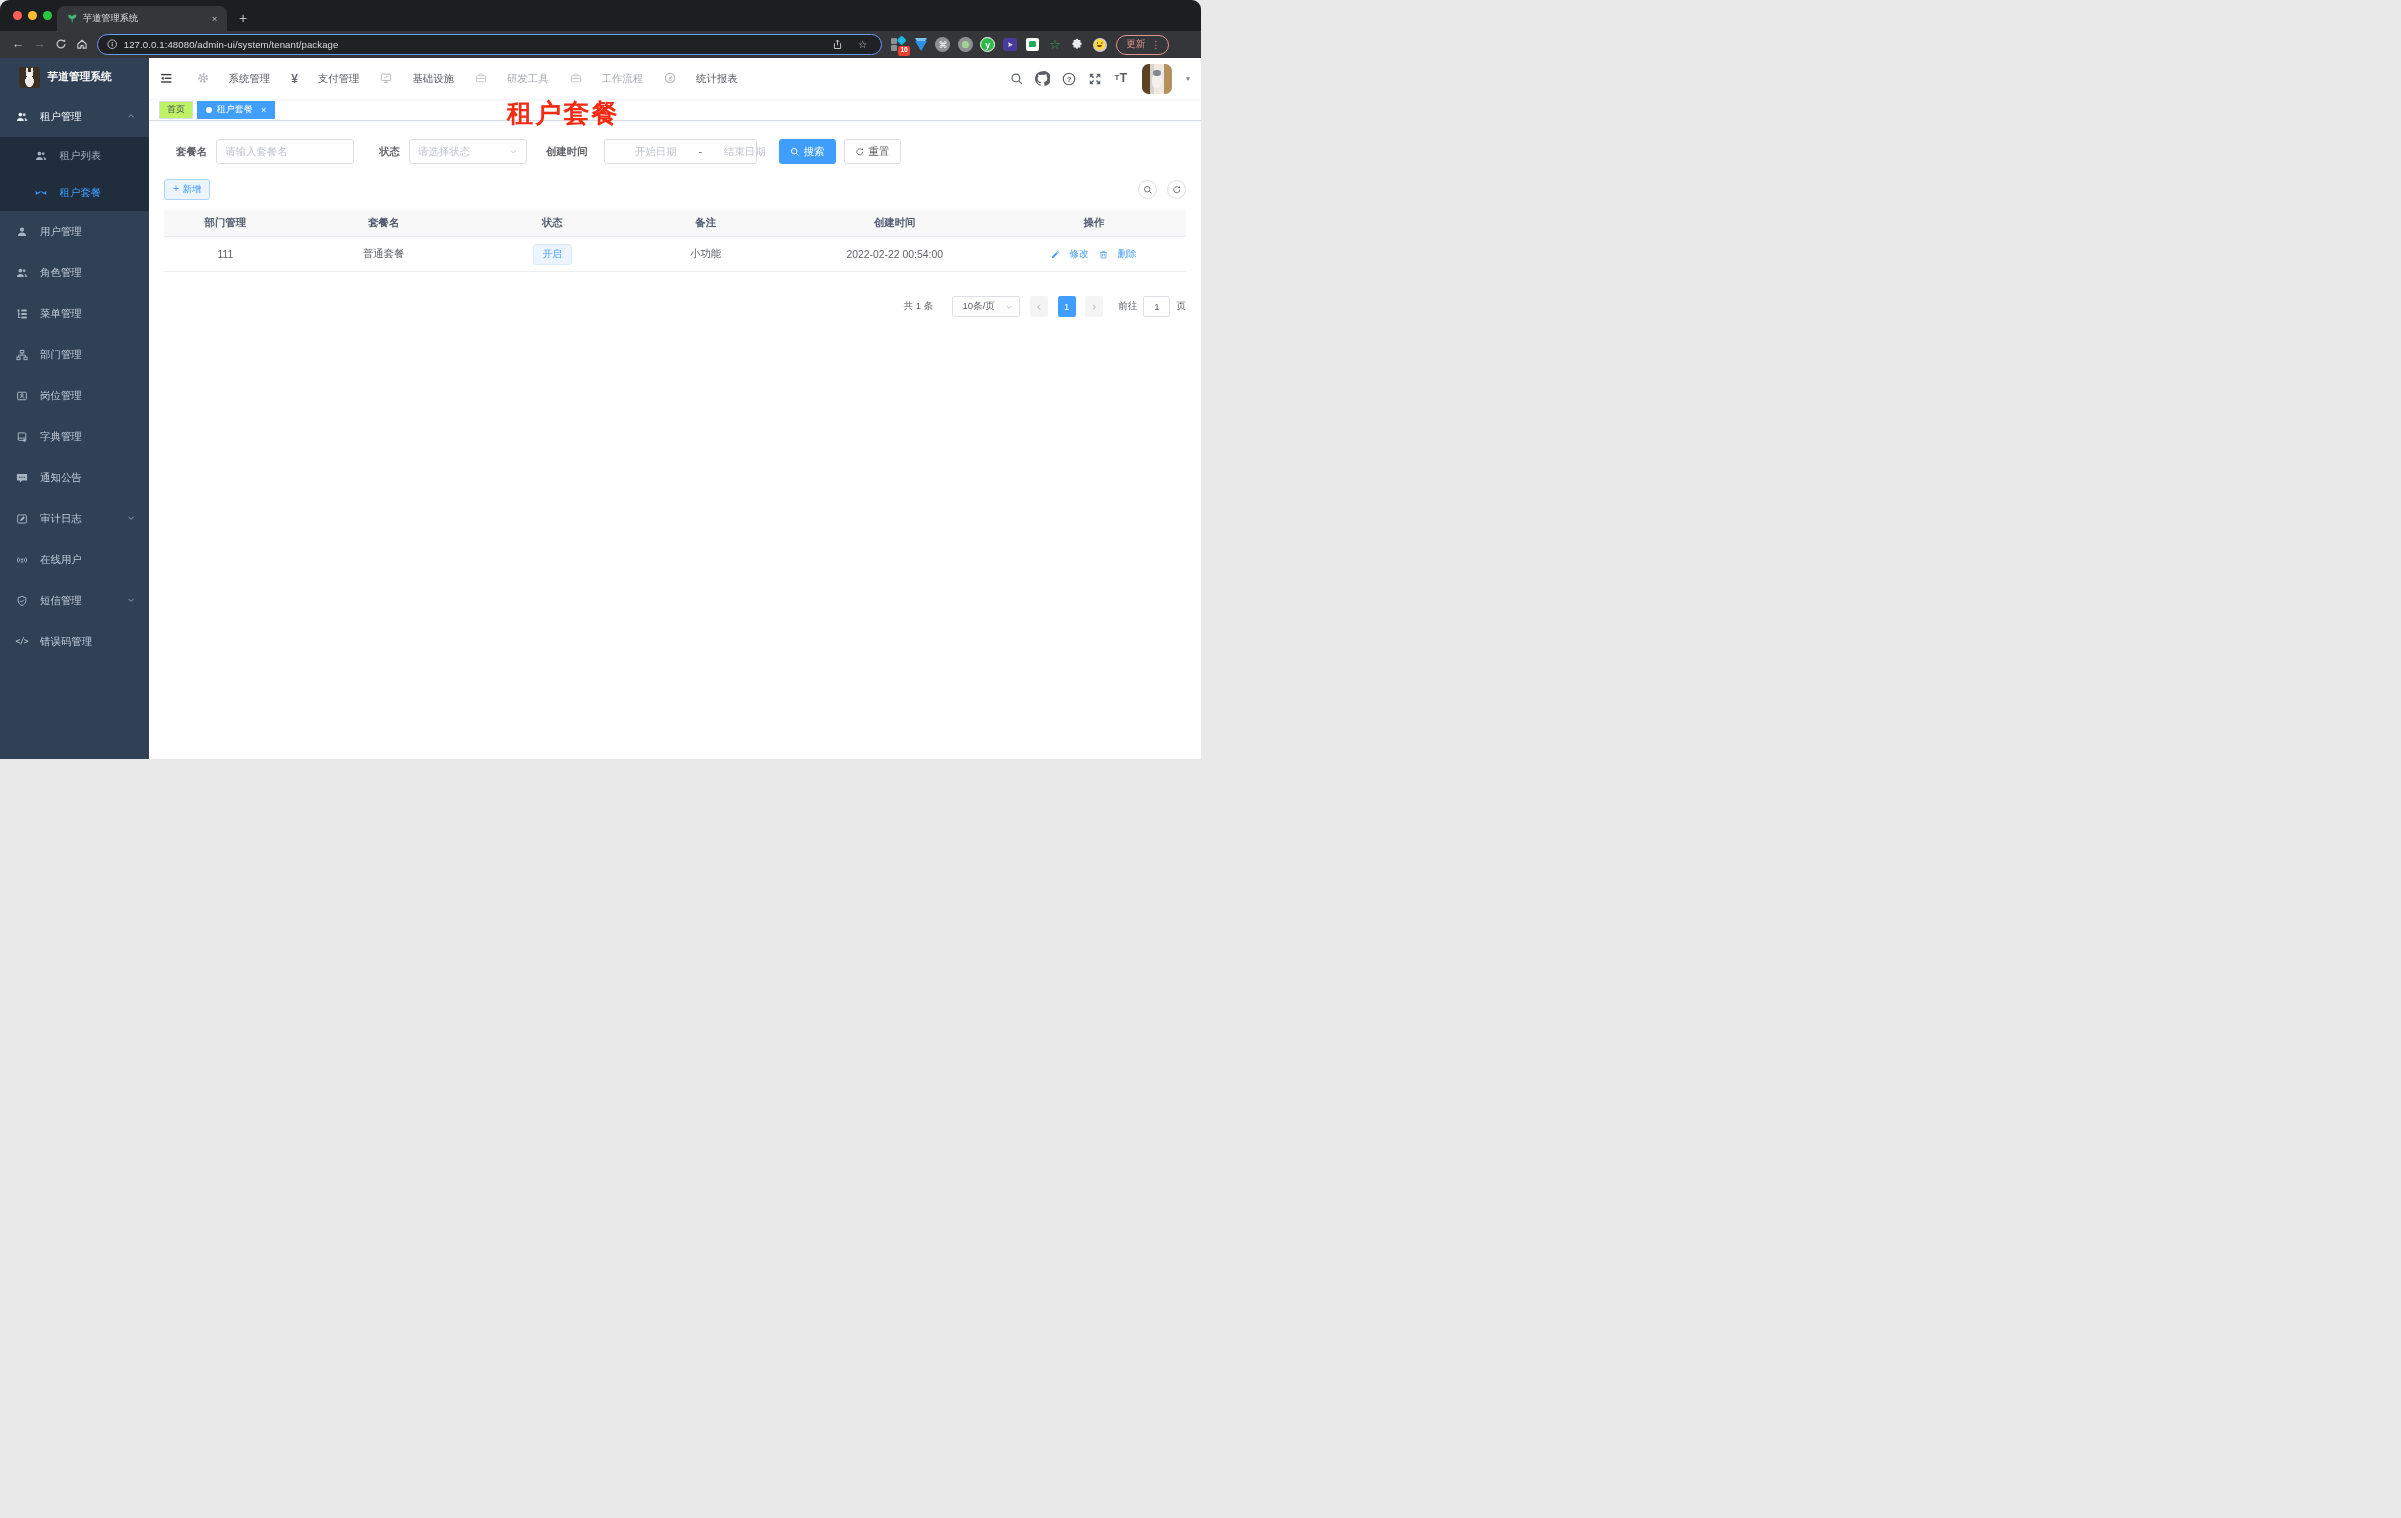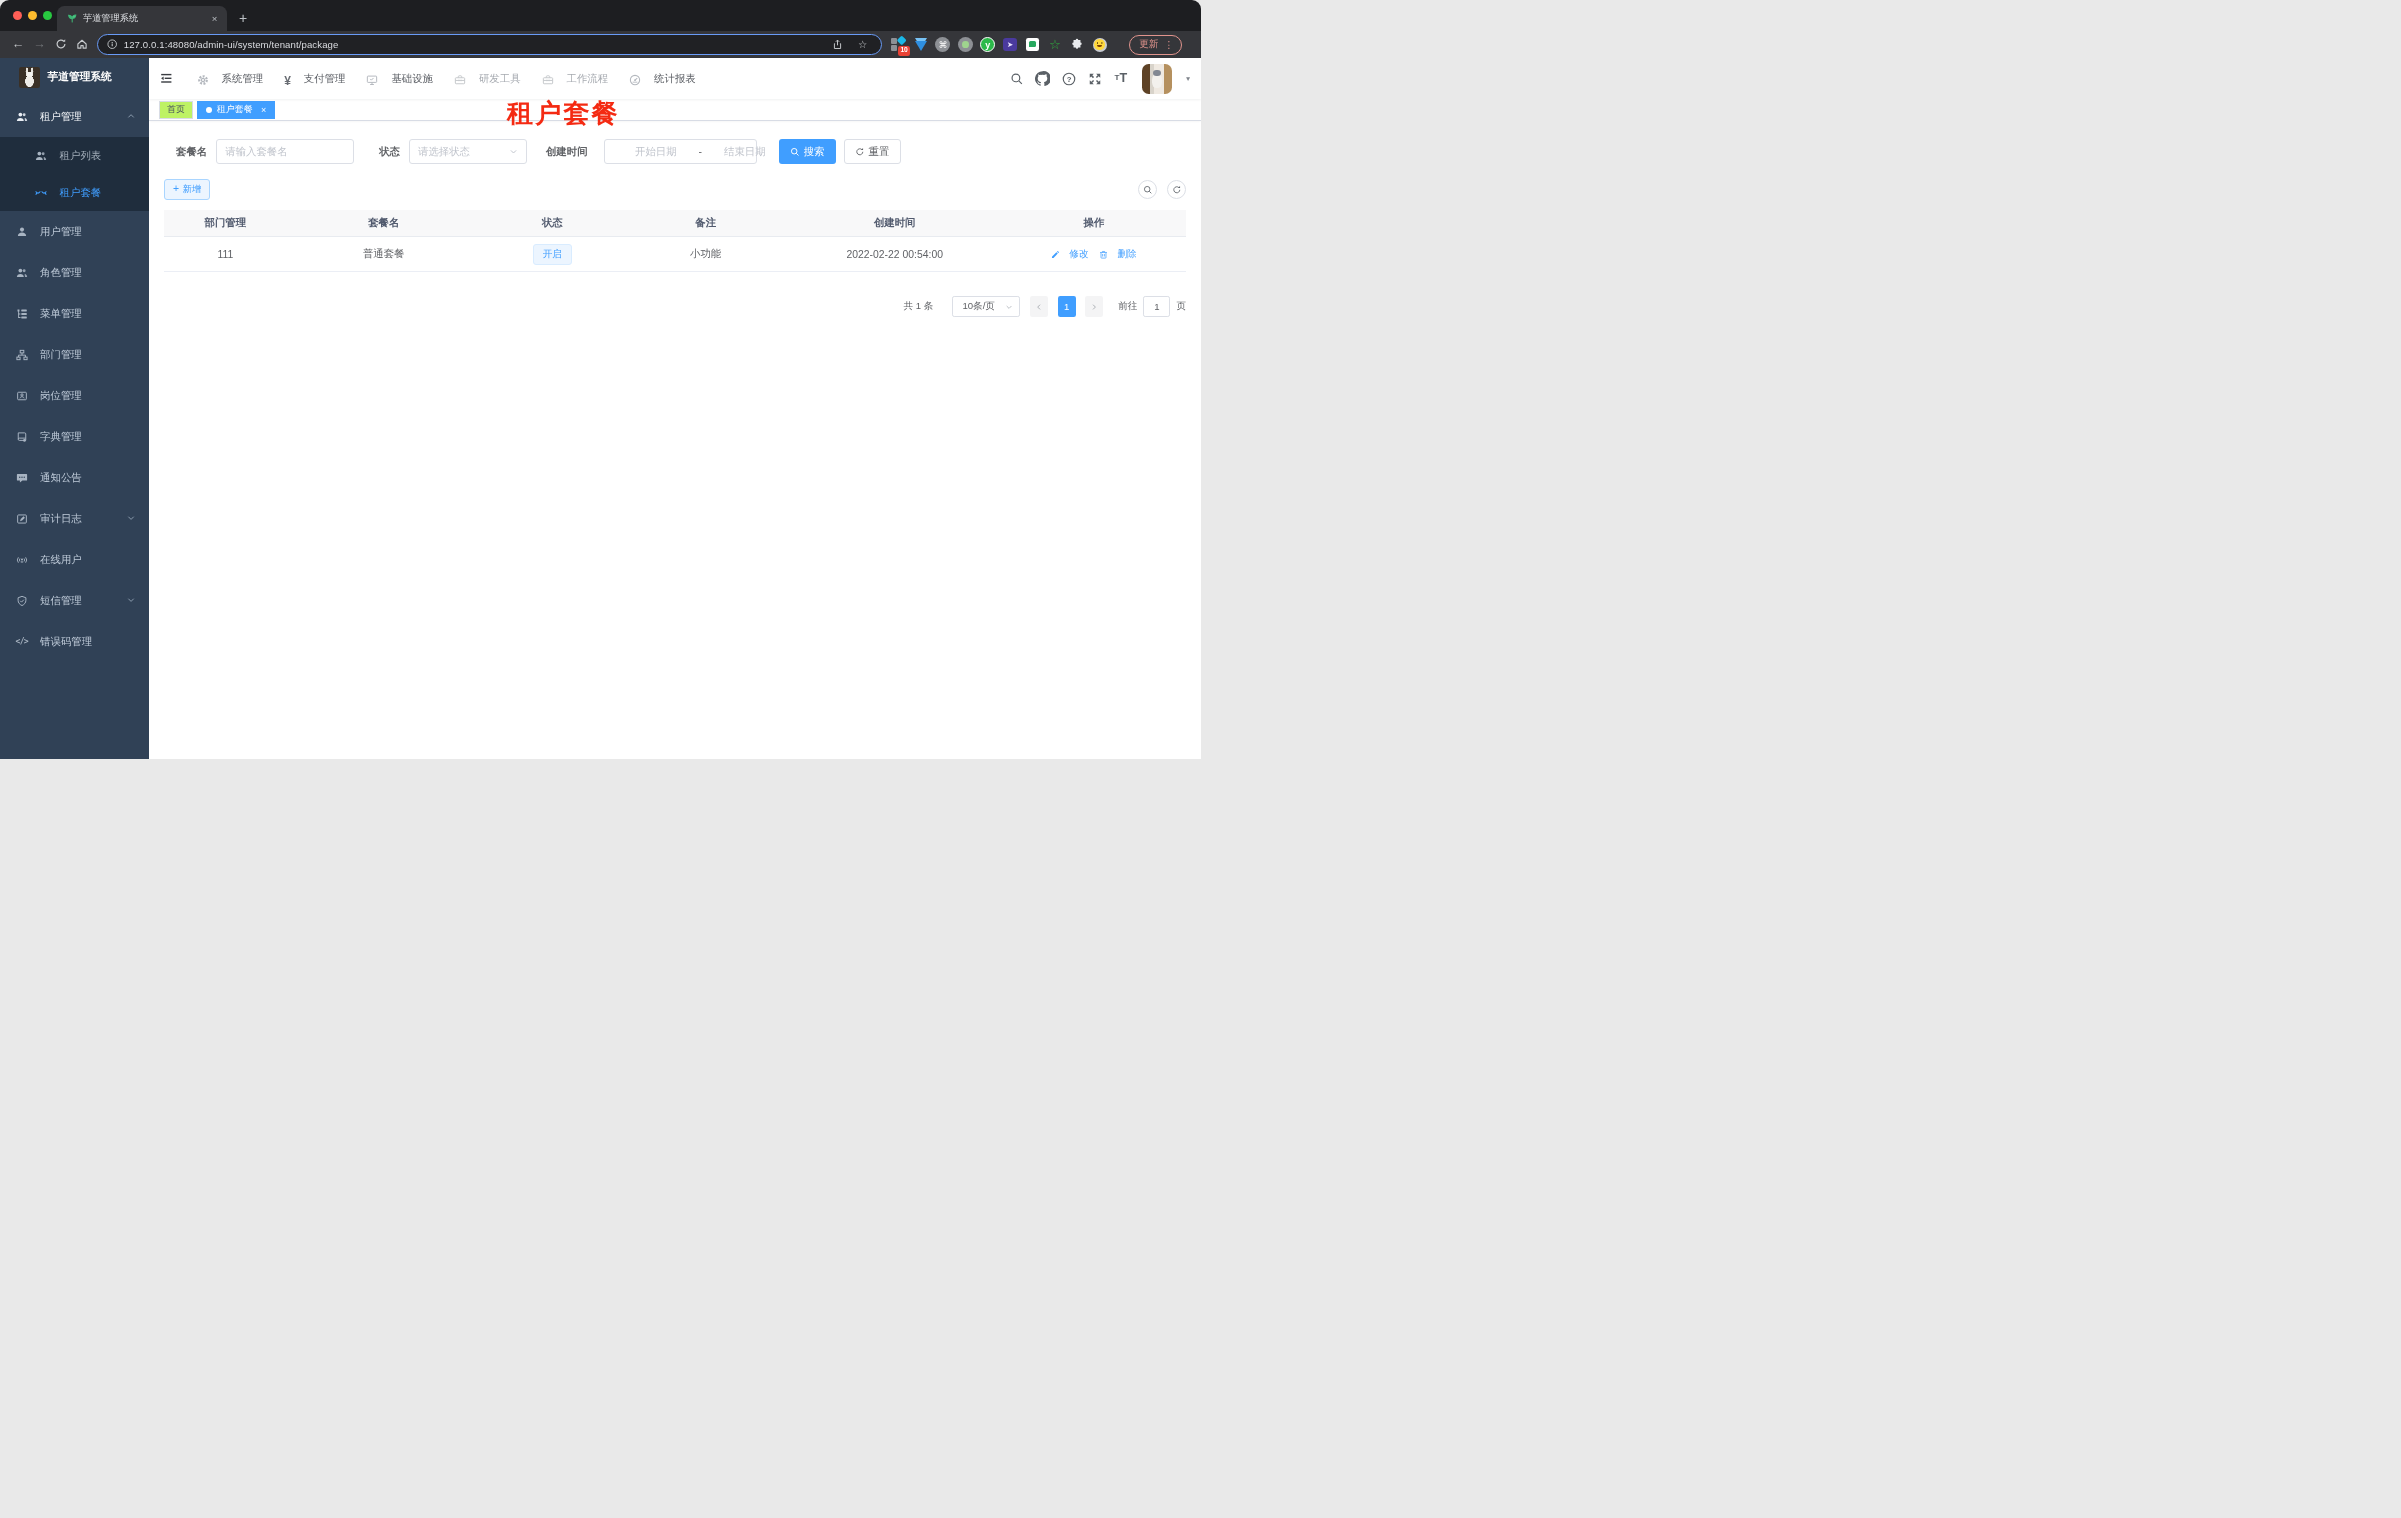--- a/index.html
+++ b/index.html
@@ -31,21 +31,21 @@
   .ycircle { width:15px; height:15px; border-radius:50%; background:#2cb94a; border:1.5px solid #fff; color:#fff; font-size:9px; font-weight:bold; display:flex; align-items:center; justify-content:center; }
   .purple-ext { width:13.3px; height:13.3px; border-radius:3px; background:#4a3a9e; color:#e8e4ff; font-size:7.4px; display:flex; align-items:center; justify-content:center; }
   .chat-ext { width:13.3px; height:13.3px; border-radius:2.2px; background:#fff; display:flex; align-items:center; justify-content:center; }
   .chat-bubble { width:7.4px; height:6px; background:#27a85f; border-radius:1.5px 1.5px 1.5px 0; }
   .star-ext { color:#2faa3e; font-size:13.3px; line-height:1; }
   .puzzle-ext { color:#e8eaed; }
   .smiley { width:14px; height:14px; border-radius:50%; background:#c9ccd1; display:flex; align-items:center; justify-content:center; }
   .smiley-face { width:10.4px; height:10.4px; border-radius:50%; background:#ffd83b; position:relative; }
   .smiley-face:before { content:""; position:absolute; left:2.2px; top:3px; width:1.5px; height:1.5px; background:#6b4c16; border-radius:50%; box-shadow:4.4px 0 0 #6b4c16; }
   .smiley-face:after { content:""; position:absolute; left:3px; top:6px; width:4.4px; height:2.2px; background:#7a3d00; border-radius:0 0 4.4px 4.4px; }
-  .update-pill { height:20px; border:1.5px solid #e1948d; border-radius:11px; color:#e1948d; font-size:9.6px; display:flex; align-items:center; gap:6px; padding:0 6.7px 0 9px; margin-left:22px; white-space:nowrap; }
+  .update-pill { height:20px; border:1.5px solid #e1948d; border-radius:11px; color:#e1948d; font-size:9.6px; display:flex; align-items:center; gap:6px; padding:0 6.7px 0 9px; margin-left:9px; white-space:nowrap; }
   .kebab { font-size:9.6px; letter-spacing:0; }
 
   
   .app { display:flex; height:701px; background:#fff; }
 
   
   .sidebar { width:149px; flex:0 0 149px; background:#304156; overflow:hidden; }
   .logo { height:38px; display:flex; align-items:center; padding-left:18.5px; gap:8.1px; }
   .logo-img { width:21px; height:21px; border-radius:2.2px; flex:0 0 auto;
     background:
@@ -61,21 +61,21 @@
   .menu-item.child { height:37px; background:#1f2d3d; padding-left:35px; color:#a3aeba; }
   .menu-item.active { color:#409eff; } .menu-item.active .mi { color:#409eff; }
   .chev { position:absolute; right:14px; color:#8fa0b3; }
   .code-glyph { font-size:8.1px; font-weight:bold; font-family:"DejaVu Sans Mono",monospace; letter-spacing:-0.7px; }
 
   
   .main { flex:1; display:flex; flex-direction:column; position:relative; background:#fff; }
   .navbar { height:41px; display:flex; align-items:center; box-shadow:0 0.7px 3px rgba(0,21,41,.08); position:relative; z-index:2; background:#fff; }
   .hamburger { padding:0 0 0 11px; width:35px; color:#3a3d42; display:flex; align-items:center; cursor:pointer; }
   .nav-items { display:flex; gap:21px; margin-left:12.6px; }
-  .nav-item { display:flex; align-items:flex-end; gap:13px; font-size:10.4px; color:#5d6066; cursor:pointer; white-space:nowrap; }
+  .nav-item { display:flex; align-items:flex-start; gap:20px; font-size:10.4px; color:#5d6066; cursor:pointer; white-space:nowrap; }
   .nav-item .ni { color:#b4b8be; width:12px; height:12px; display:inline-flex; }
   .nav-item .yen { font-size:12px; font-weight:bold; color:#6a6e74; width:auto; }
   .nav-item.dim { color:#a6aab0; } .nav-item.dim .ni { color:#c5c8cc; }
   .nav-right { margin-left:auto; display:flex; align-items:center; gap:11px; padding-right:9.6px; color:#5a6066; }
   .nav-right .nri { width:15px; height:15px; display:flex; align-items:center; justify-content:center; cursor:pointer; }
   .ttsize { font-weight:bold; color:#5a6066; display:flex; align-items:flex-end; line-height:1; }
   .tt-small { font-size:8.1px; } .tt-big { font-size:12.6px; }
   .avatar { width:30px; height:30px; border-radius:6.7px; margin-left:3px; cursor:pointer; position:relative; overflow:hidden; flex:0 0 auto;
     background:linear-gradient(90deg,#5e4226 0%,#5e4226 26%,#d8d3ca 26%,#d8d3ca 40%,#efe9e1 40%,#efe9e1 74%,#b5905e 74%); }
   .avatar:before { content:""; position:absolute; left:9.6px; top:9.6px; width:10.4px; height:15px; background:#f3f1ed; border-radius:50% 50% 40% 40%; }

